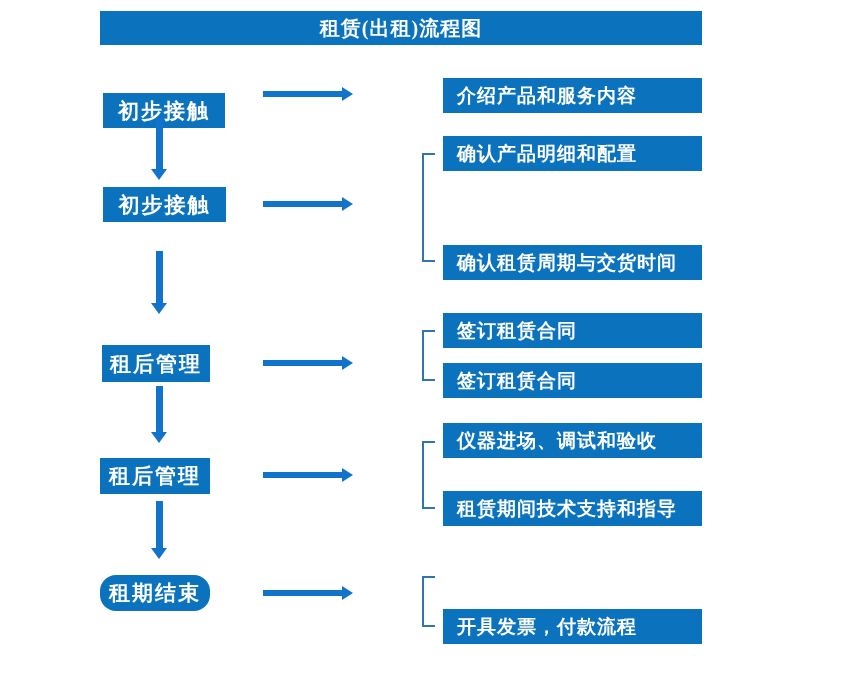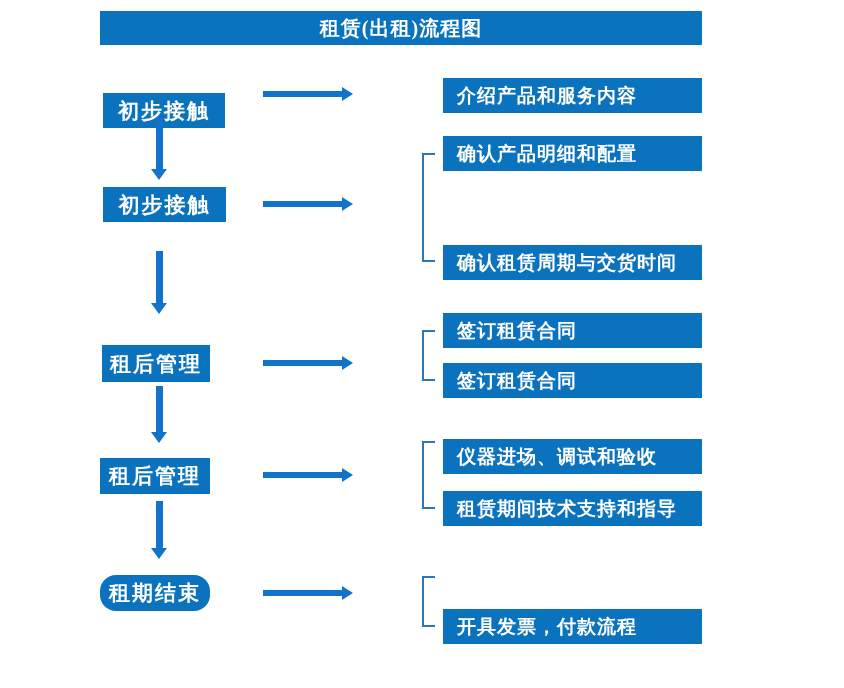--- a/index.html
+++ b/index.html
@@ -172,18 +172,18 @@
   <div class="bracket" style="top:576px; height:51px;"></div>
 
   <div class="detail-box" style="top:78px;">介绍产品和服务内容</div>
 
   <div class="detail-box" style="top:136px;">确认产品明细和配置</div>
   <div class="detail-box" style="top:245px;">确认租赁周期与交货时间</div>
 
   <div class="detail-box" style="top:313px;">签订租赁合同</div>
   <div class="detail-box" style="top:363px;">签订租赁合同</div>
 
-  <div class="detail-box" style="top:423px;margin-top:16px;">仪器进场、调试和验收</div>
+  <div class="detail-box" style="top:423px;">仪器进场、调试和验收</div>
   <div class="detail-box" style="top:491px;">租赁期间技术支持和指导</div>
 
   <div class="detail-box" style="top:609px;">开具发票，付款流程</div>
 
 </div>
 
 </body></html>

